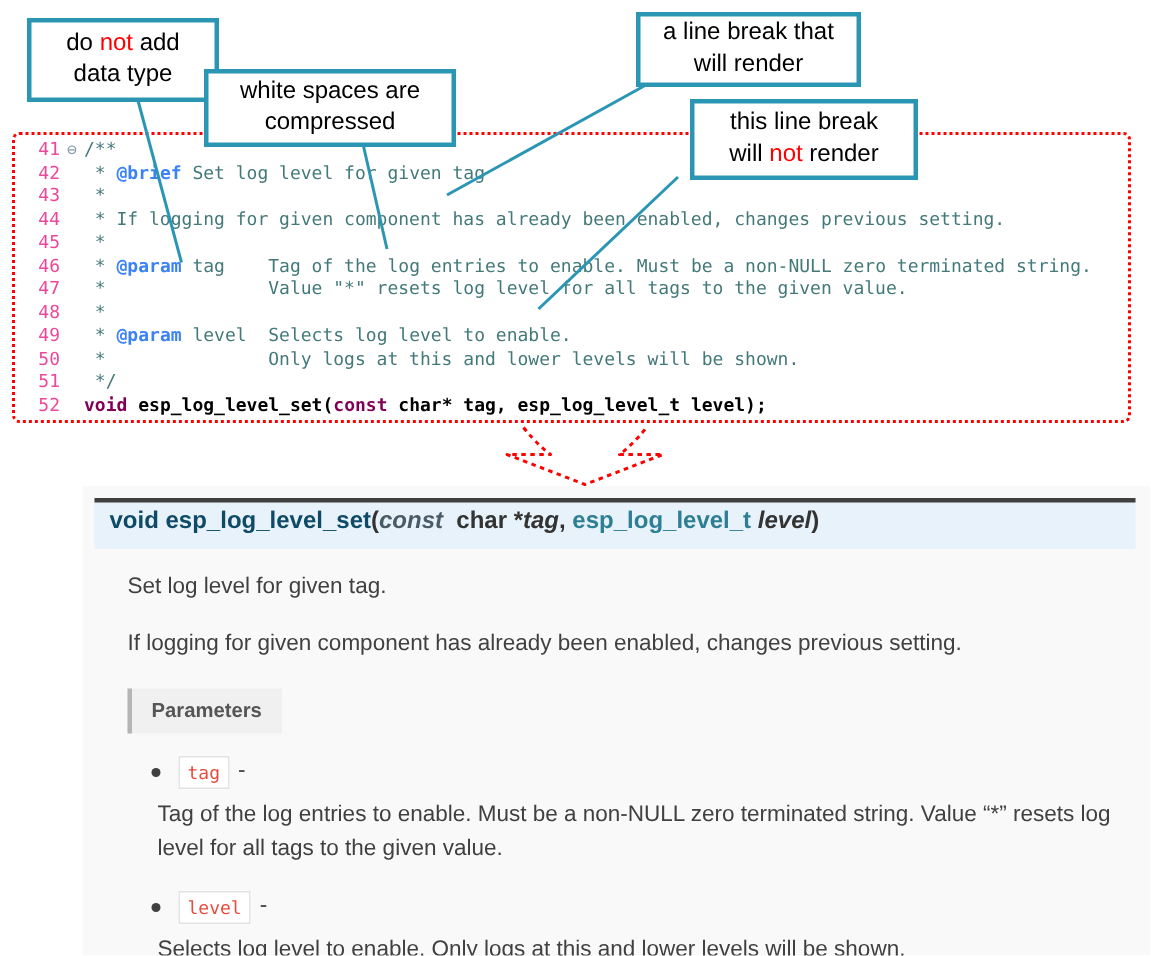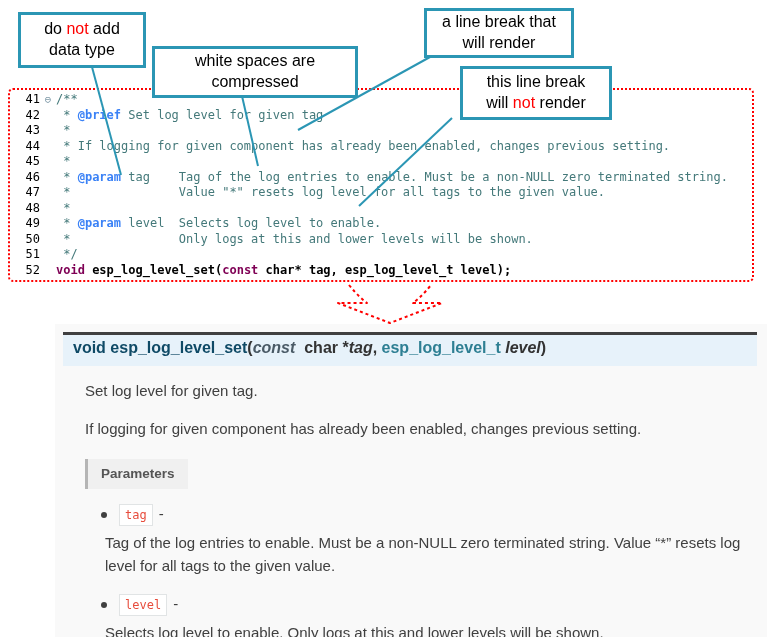--- a/index.html
+++ b/index.html
@@ -11,37 +11,37 @@
   .callout{
     position:absolute;box-sizing:border-box;z-index:3;
     border:3px solid #2b96b4;background:#ffffff;
     display:flex;align-items:center;justify-content:center;
     text-align:center;font-size:16px;color:#000;
   }
   .callout .inner{line-height:1.3;margin:0 auto;}
   .red{color:#ff0000;}
   #c1{left:18px;top:12px;width:128px;height:56px;}
   #c1 .inner{width:86px;}
-  #c2{left:152px;top:46px;width:206px;height:52px;}
+  #c2{left:136px;top:46px;width:168px;height:52px;}
   #c2 .inner{width:126px;}
   #c3{left:424px;top:8px;width:150px;height:50px;}
   #c3 .inner{width:122px;}
   #c4{left:420px;top:66px;width:152px;height:54px;margin-left:40px;}
   #c4 .inner{width:116px;}
   
   #overlay{position:absolute;left:0;top:0;width:767px;height:637px;z-index:2;pointer-events:none;}
   
   .code-box{
     position:absolute;left:8px;top:88px;width:746px;height:194px;z-index:1;
     box-sizing:border-box;border:2px dotted #ff0000;border-radius:5px;
     background:#ffffff;padding:2px 2px;
     font-family:"DejaVu Sans Mono","Liberation Mono",monospace;font-size:12px;
   }
   .code-line{display:flex;white-space:pre;line-height:15.5px;height:15.5px;}
-  .gutter-num{width:28px;text-align:right;color:#000000;flex:none;}
+  .gutter-num{width:28px;text-align:right;color:#ec4899;flex:none;}
   .gutter-fold{width:16px;text-align:center;color:#7f9aa8;flex:none;font-size:11px;}
   .code-text{flex:1;}
   .tok-cm{color:#44797a;}
   .tok-tg{color:#3b82f6;font-weight:bold;text-align:right;}
   .tok-kw{color:#7f0055;font-weight:bold;}
   .tok-fn{color:#000000;font-weight:bold;}
   .tok-pl{color:#000000;font-weight:bold;}
   
   .docs{
     position:absolute;left:55px;top:324px;width:712px;height:313px;z-index:0;

